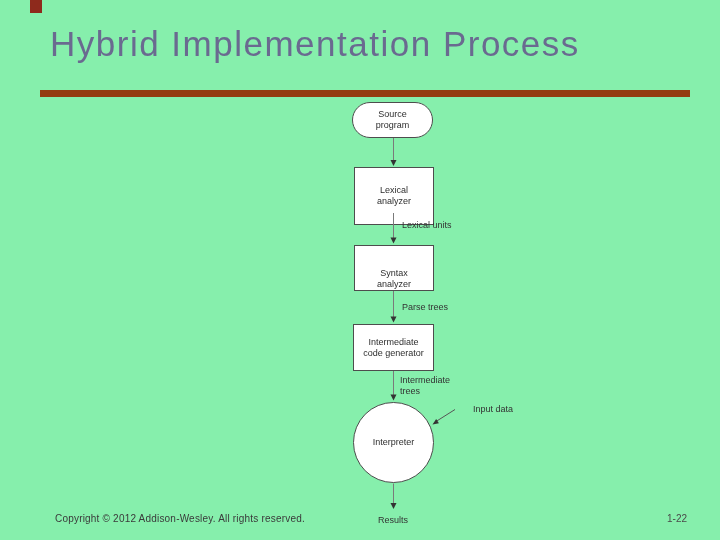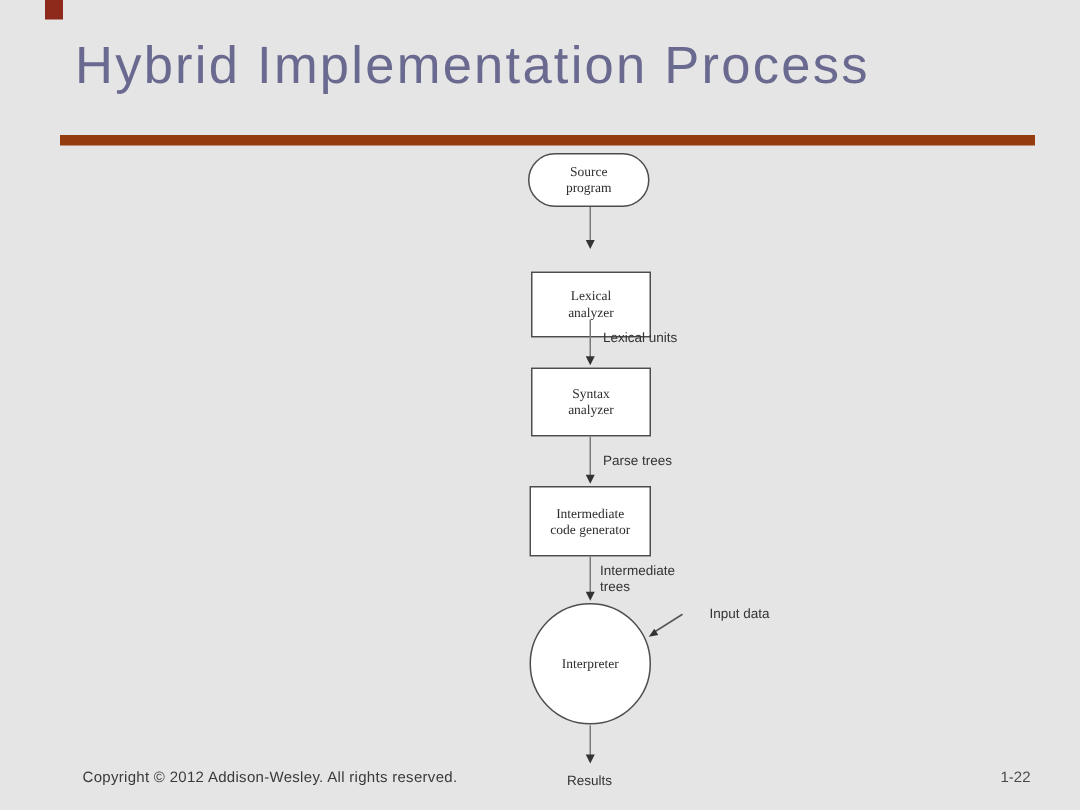--- a/index.html
+++ b/index.html
@@ -1,44 +1,44 @@
 <!DOCTYPE html>
 <html><head>
 <meta charset="utf-8">
 <style>
   html,body{margin:0;padding:0;}
   body{
     width:720px;height:540px;overflow:hidden;background:#ffffff;
     font-family:"Liberation Sans", sans-serif;position:relative;
   }
-  .slide{position:absolute;inset:0;background:#e5e5e5;}
+  .slide{position:absolute;inset:0;background:#86efac;}
 
   
   .corner-accent{position:absolute;left:30px;top:0;width:12px;height:13px;background:#8E2A1C;}
   .title{
     position:absolute;left:50px;top:24px;width:640px;
     font-size:35px;letter-spacing:1.5px;color:#6A6A90;font-weight:400;
     white-space:nowrap;
   }
   .title-rule{position:absolute;left:40px;top:90px;width:650px;height:7px;background:#943C10;}
 
   
   .copyright{position:absolute;left:55px;top:513px;font-size:10px;color:#3a3a3a;letter-spacing:.2px;}
   .page-number{position:absolute;right:33px;top:513px;font-size:10px;color:#4a4a4a;}
 
   
   .node{
     position:absolute;display:flex;flex-direction:column;align-items:center;justify-content:center;
     font-size:9px;line-height:11px;color:#2e2e2e;text-align:center;
-    border:1px solid #4d4d4d;background:#ffffff;box-sizing:border-box;font-family:Liberation Serif, serif;
+    border:1px solid #4d4d4d;background:#ffffff;box-sizing:border-box;
   }
   .node span{display:block;}
   .stadium{left:352px;top:102px;width:81px;height:36px;border-radius:18px;}
-  .rect-lexical{left:354px;top:181px;width:80px;height:44px;}
-  .rect-syntax{left:354px;top:245px;width:80px;height:46px;}
+  .rect-lexical{left:354px;top:167px;width:80px;height:58px;}
+  .rect-syntax{left:354px;top:245px;width:80px;height:46px;justify-content:flex-end;}
   .rect-icg{left:353px;top:324px;width:81px;height:47px;}
   .circle-interpreter{left:353px;top:402px;width:81px;height:81px;border-radius:50%;}
 
   
   .edge-label{
     position:absolute;font-size:9px;line-height:10.5px;color:#333333;white-space:nowrap;
   }
   .lbl-lexical-units{left:402px;top:220px;}
   .lbl-parse-trees{left:402px;top:302px;}
   .lbl-intermediate-code{left:400px;top:375px;}

